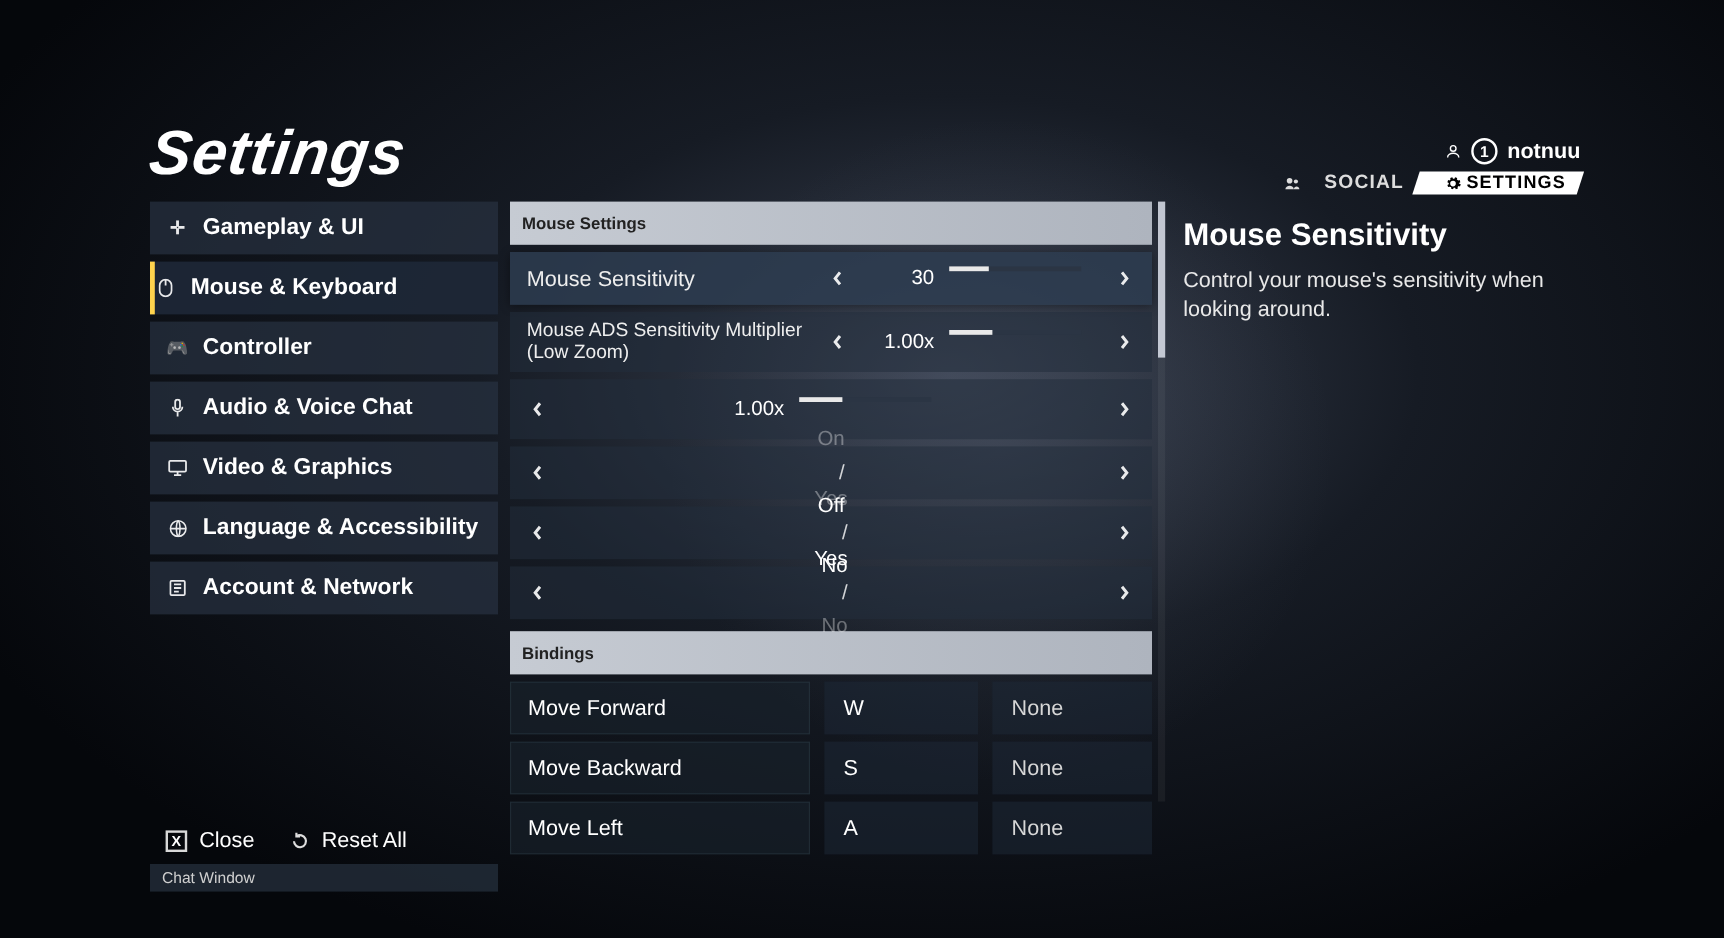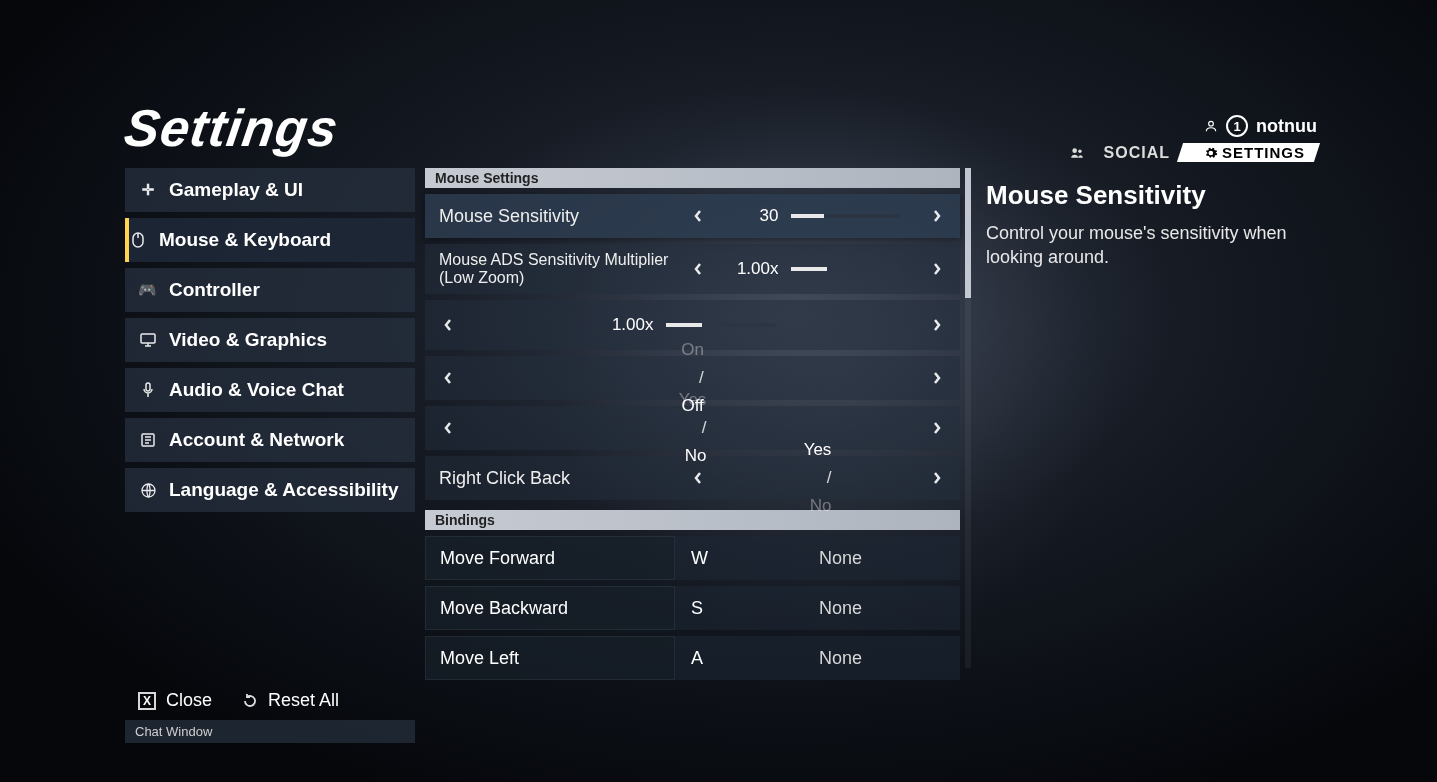--- a/index.html
+++ b/index.html
@@ -36,37 +36,37 @@
   
   .sidebar { position:absolute; left:125px; top:168px; width:290px; display:flex; flex-direction:column; gap:6px;}
   .side-item { background: rgba(40,50,65,.7); height:44px; display:flex; align-items:center; gap:12px; padding:0 14px; font-size:19px; font-weight:700; cursor:pointer; position:relative;}
   .side-item.active { background: rgba(30,40,55,.9); border-left:4px solid #ffd34d; padding-left:0;}
   .side-item .ic { width:18px; display:flex; justify-content:center; opacity:.9; font-size:15px;}
 
   
   .main { position:absolute; left:425px; top:168px; width:535px; height:500px; }
   .scrollbar { position:absolute; left:965px; top:168px; width:6px; height:500px; background:rgba(255,255,255,.05);}
   .scrollbar-thumb { position:absolute; top:0; left:0; width:6px; height:130px; background:rgba(220,225,235,.85);}
-  .section-hdr { background: linear-gradient(90deg,#c6cbd3 0%, #aeb4be 100%); color:#222; font-size:14px; font-weight:700; padding:2px 10px; height:20px; display:flex; align-items:center;}
+  .section-hdr { background: linear-gradient(90deg,#c6cbd3 0%, #aeb4be 100%); color:#222; font-size:14px; font-weight:700; padding:2px 10px; height:36px; display:flex; align-items:center;}
   .row { background: rgba(35,45,60,.55); height:44px; margin-top:6px; display:flex; align-items:center; padding:0 14px; gap:10px;}
   .row.tall { height:50px; }
   .row.selected { background: rgba(45,60,80,.85); box-shadow: 0 2px 8px rgba(0,0,0,.4);}
   .row .label { flex:0 0 240px; font-size:18px; color:#eee;}
   .row.tall .label { font-size:16px; line-height:1.15;}
   .ctrl { flex:1; display:flex; align-items:center; justify-content:space-between;}
   .chev { width:18px; height:18px; display:flex; align-items:center; justify-content:center; cursor:pointer; opacity:.9;}
-  .valset { display:flex; align-items:center; gap:12px; }
+  .valset { display:flex; align-items:flex-start; gap:12px; }
   .valtext { font-size:17px; min-width:44px; text-align:right;}
   .slider { width:110px; height:4px; background:#2b3544; position:relative;}
   .slider .fill { position:absolute; left:0; top:0; bottom:0; background:#e9e9e9;}
   .toggle { display:flex; gap:8px; font-size:17px; align-items:flex-end;flex-direction:column;}
   .toggle .dim { opacity:.35;}
   .toggle .sep { opacity:.8;}
 
-  .bind-grp { display:flex; gap:0; margin-top:6px;justify-content:flex-end;}
+  .bind-grp { display:flex; gap:12px; margin-top:6px;justify-content:flex-end;}
   .bind-label { background: rgba(25,35,45,.6); height:44px; flex:0 0 250px; display:flex; align-items:center; padding:0 14px; font-size:18px; border:1px solid rgba(80,110,120,.2);}
   .bind-pri { background: rgba(30,40,55,.55); height:44px; flex:0 0 128px; display:flex; align-items:center; padding:0 16px; font-size:18px; cursor:pointer;}
   .bind-sec { background: rgba(30,40,55,.55); height:44px; flex:1; display:flex; align-items:center; padding:0 16px; font-size:18px; color:#d7d7d7; cursor:pointer;}
 
   
   .desc { position:absolute; left:986px; top:180px; width:320px; }
   .desc h2 { font-size:26px; font-weight:800; margin-bottom:10px;}
   .desc p { font-size:18px; line-height:1.35; color:#e8e8e8;}
 
   
@@ -126,53 +126,53 @@
         </svg>
     </span>
     <span>Mouse &amp; Keyboard</span>
   </div>
   <div class="side-item">
     <span class="ic">🎮</span>
     <span>Controller</span>
   </div>
   <div class="side-item">
     <span class="ic">
+      <svg width="12" height="16" viewBox="0 0 12 16" fill="none" stroke="#fff" stroke-width="1.5">
+          <rect x="4" y="1" width="4" height="8" rx="2"></rect>
+          <path d="M2 7a4 4 0 008 0M6 11v4"></path>
+        </svg>
+    </span>
+    <span>Audio &amp; Voice Chat</span>
+  </div>
+  <div class="side-item">
+    <span class="ic">
       <svg width="16" height="14" viewBox="0 0 16 14" fill="none" stroke="#fff" stroke-width="1.5">
           <rect x="1" y="1" width="14" height="9" rx="1"></rect>
           <path d="M5 13h6M8 10v3"></path>
         </svg>
     </span>
     <span>Video &amp; Graphics</span>
   </div>
   <div class="side-item">
     <span class="ic">
-      <svg width="12" height="16" viewBox="0 0 12 16" fill="none" stroke="#fff" stroke-width="1.5">
-          <rect x="4" y="1" width="4" height="8" rx="2"></rect>
-          <path d="M2 7a4 4 0 008 0M6 11v4"></path>
-        </svg>
-    </span>
-    <span>Audio &amp; Voice Chat</span>
+      <svg width="15" height="15" viewBox="0 0 15 15" fill="none" stroke="#fff" stroke-width="1.3">
+          <circle cx="7.5" cy="7.5" r="6.5"></circle>
+          <path d="M1 7.5h13M7.5 1c2 2 2 11 0 13M7.5 1c-2 2-2 11 0 13"></path>
+        </svg>
+    </span>
+    <span>Language &amp; Accessibility</span>
   </div>
   <div class="side-item">
     <span class="ic">
       <svg width="14" height="14" viewBox="0 0 14 14" fill="none" stroke="#fff" stroke-width="1.5">
           <rect x="1" y="1" width="12" height="12" rx="1"></rect>
           <path d="M4 4h6M4 7h6M4 10h4"></path>
         </svg>
     </span>
     <span>Account &amp; Network</span>
-  </div>
-  <div class="side-item">
-    <span class="ic">
-      <svg width="15" height="15" viewBox="0 0 15 15" fill="none" stroke="#fff" stroke-width="1.3">
-          <circle cx="7.5" cy="7.5" r="6.5"></circle>
-          <path d="M1 7.5h13M7.5 1c2 2 2 11 0 13M7.5 1c-2 2-2 11 0 13"></path>
-        </svg>
-    </span>
-    <span>Language &amp; Accessibility</span>
   </div>
 </div>
 
 <div class="main">
   <div class="section-hdr">Mouse Settings</div>
 
   <div class="row selected">
     <div class="label">Mouse Sensitivity</div>
     <div class="ctrl">
       <span class="chev">
@@ -271,21 +271,20 @@
       </div>
       <span class="chev">
           <svg width="10" height="14" viewBox="0 0 10 14" fill="none" stroke="#fff" stroke-width="2.5">
             <path d="M3 2l4 5-4 5"></path>
           </svg>
         </span>
     </div>
   </div>
 
   <div class="row">
-    <div class="label">Right Click Back</div>
     <div class="ctrl">
       <span class="chev">
           <svg width="10" height="14" viewBox="0 0 10 14" fill="none" stroke="#fff" stroke-width="2.5">
             <path d="M7 2L3 7l4 5"></path>
           </svg>
         </span>
       <div class="toggle">
         <span>Yes</span>
         <span class="sep">/</span>
         <span class="dim">No</span>

